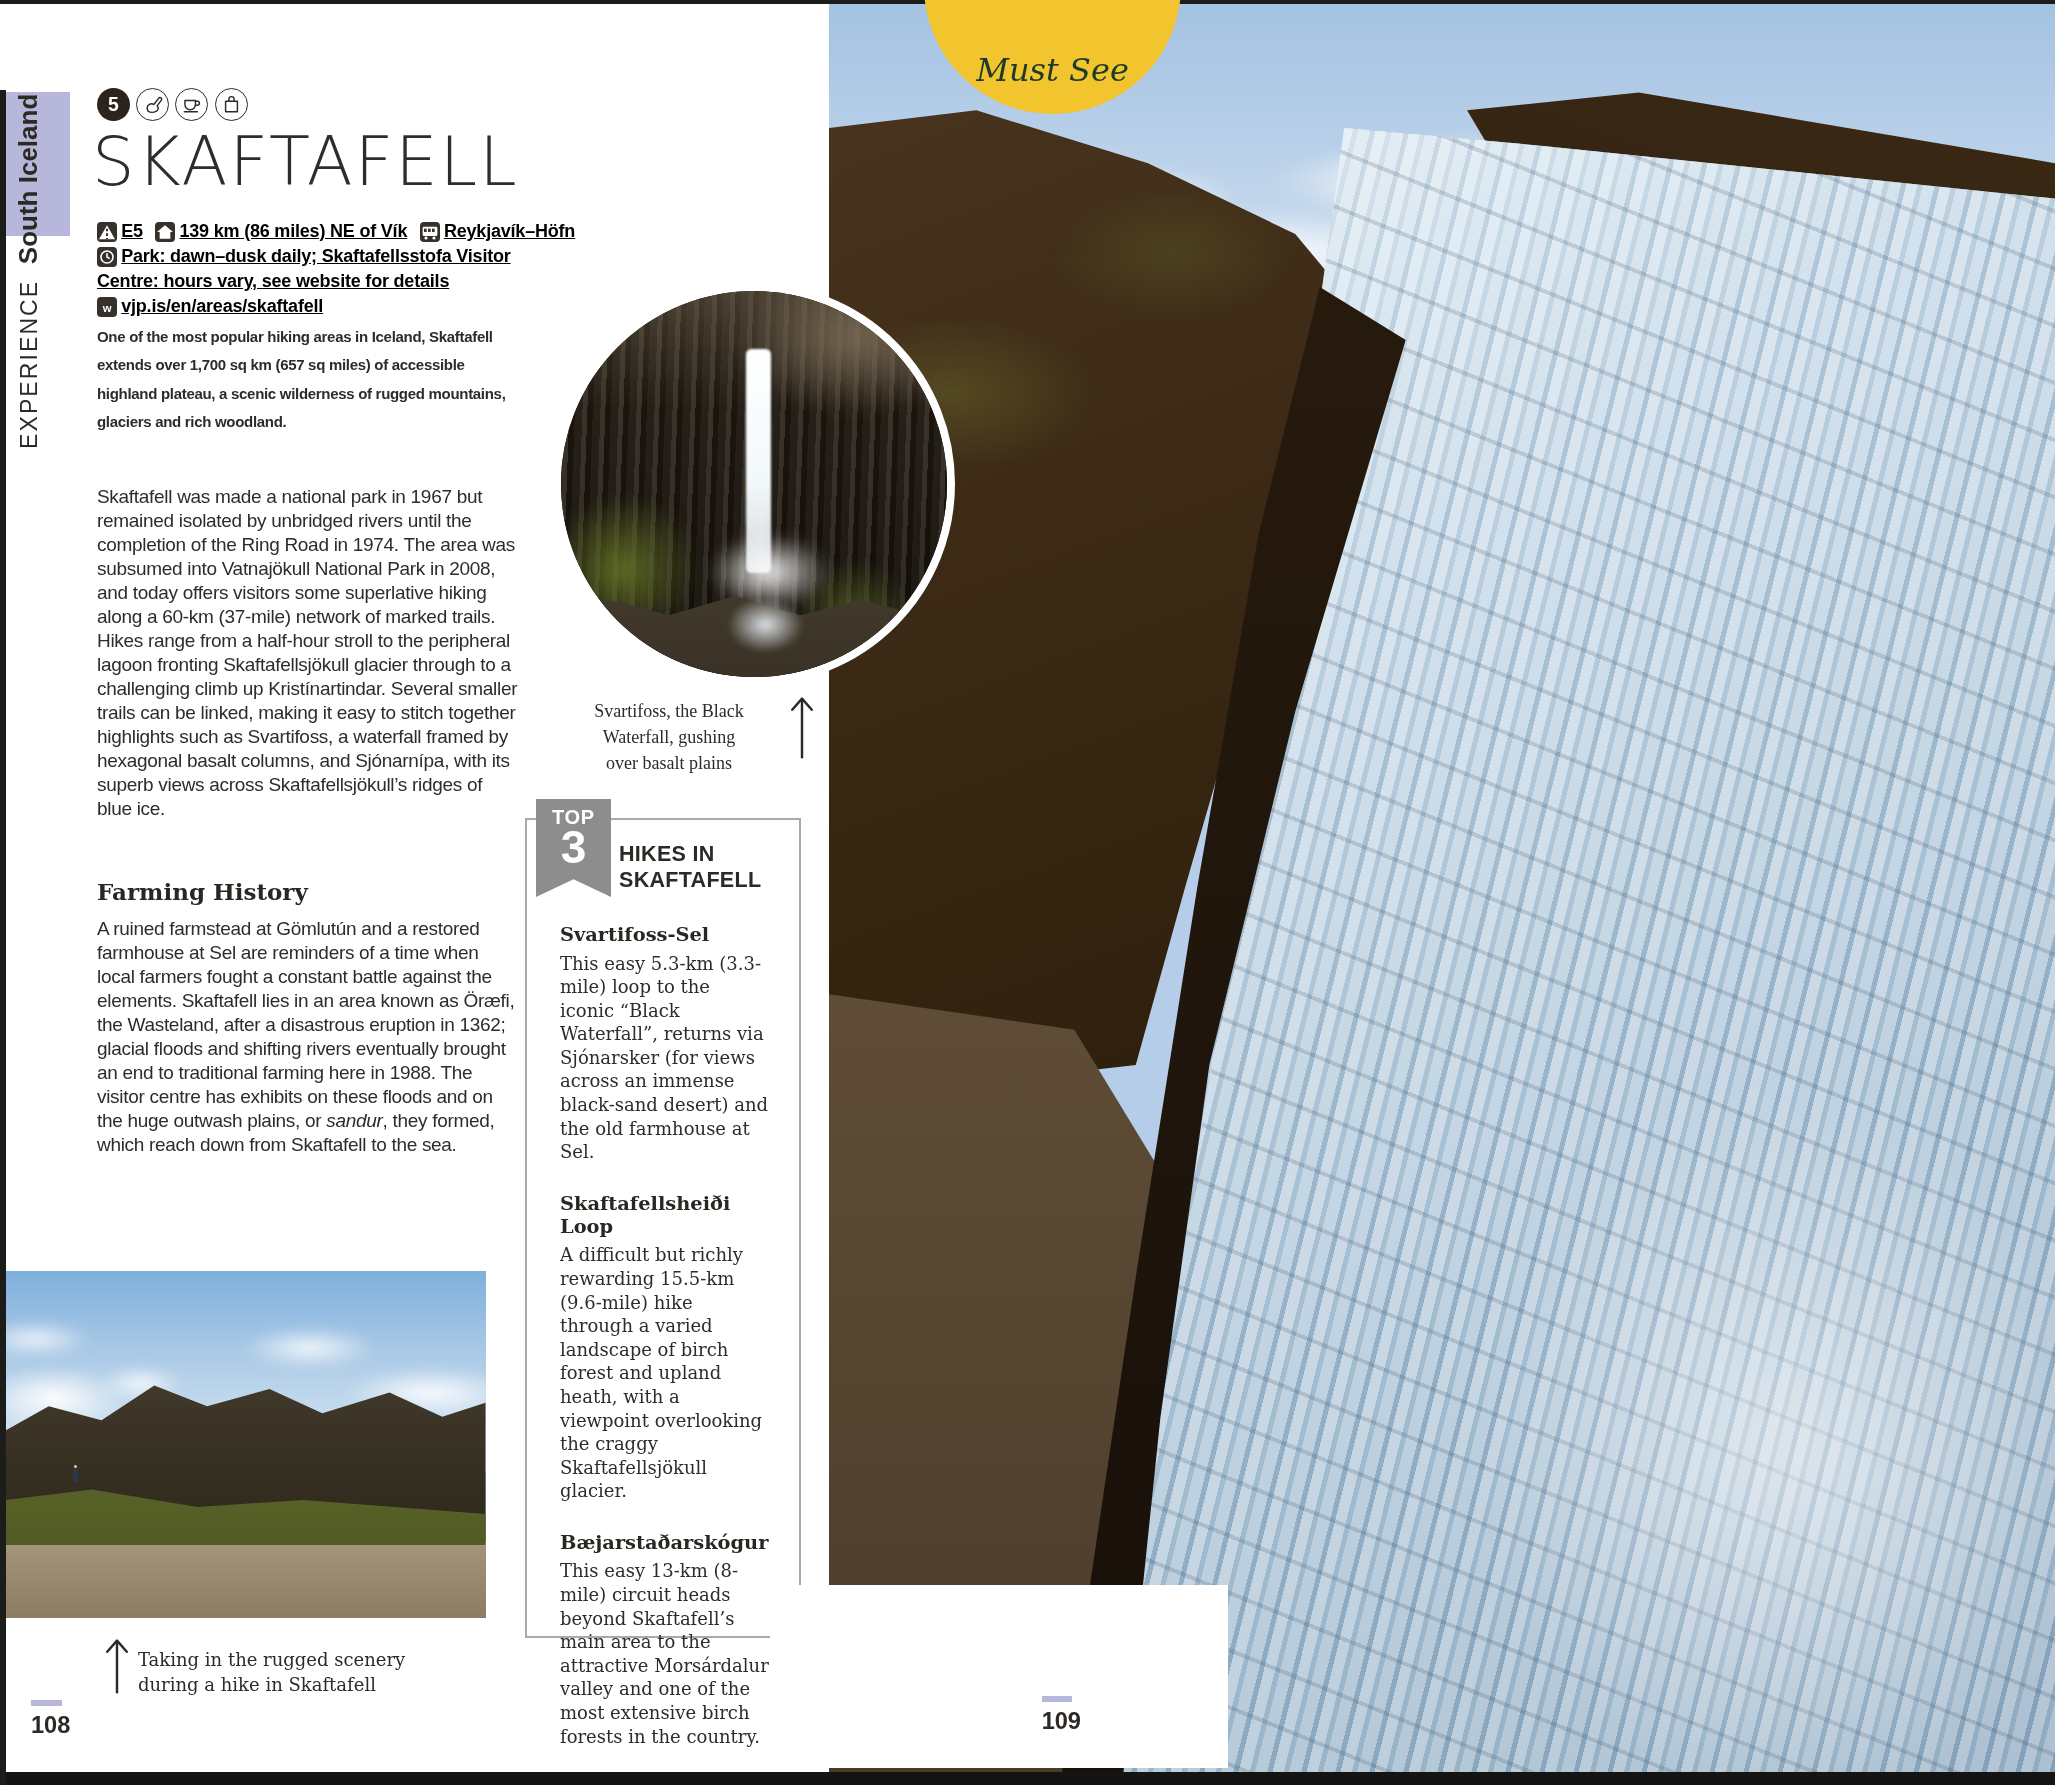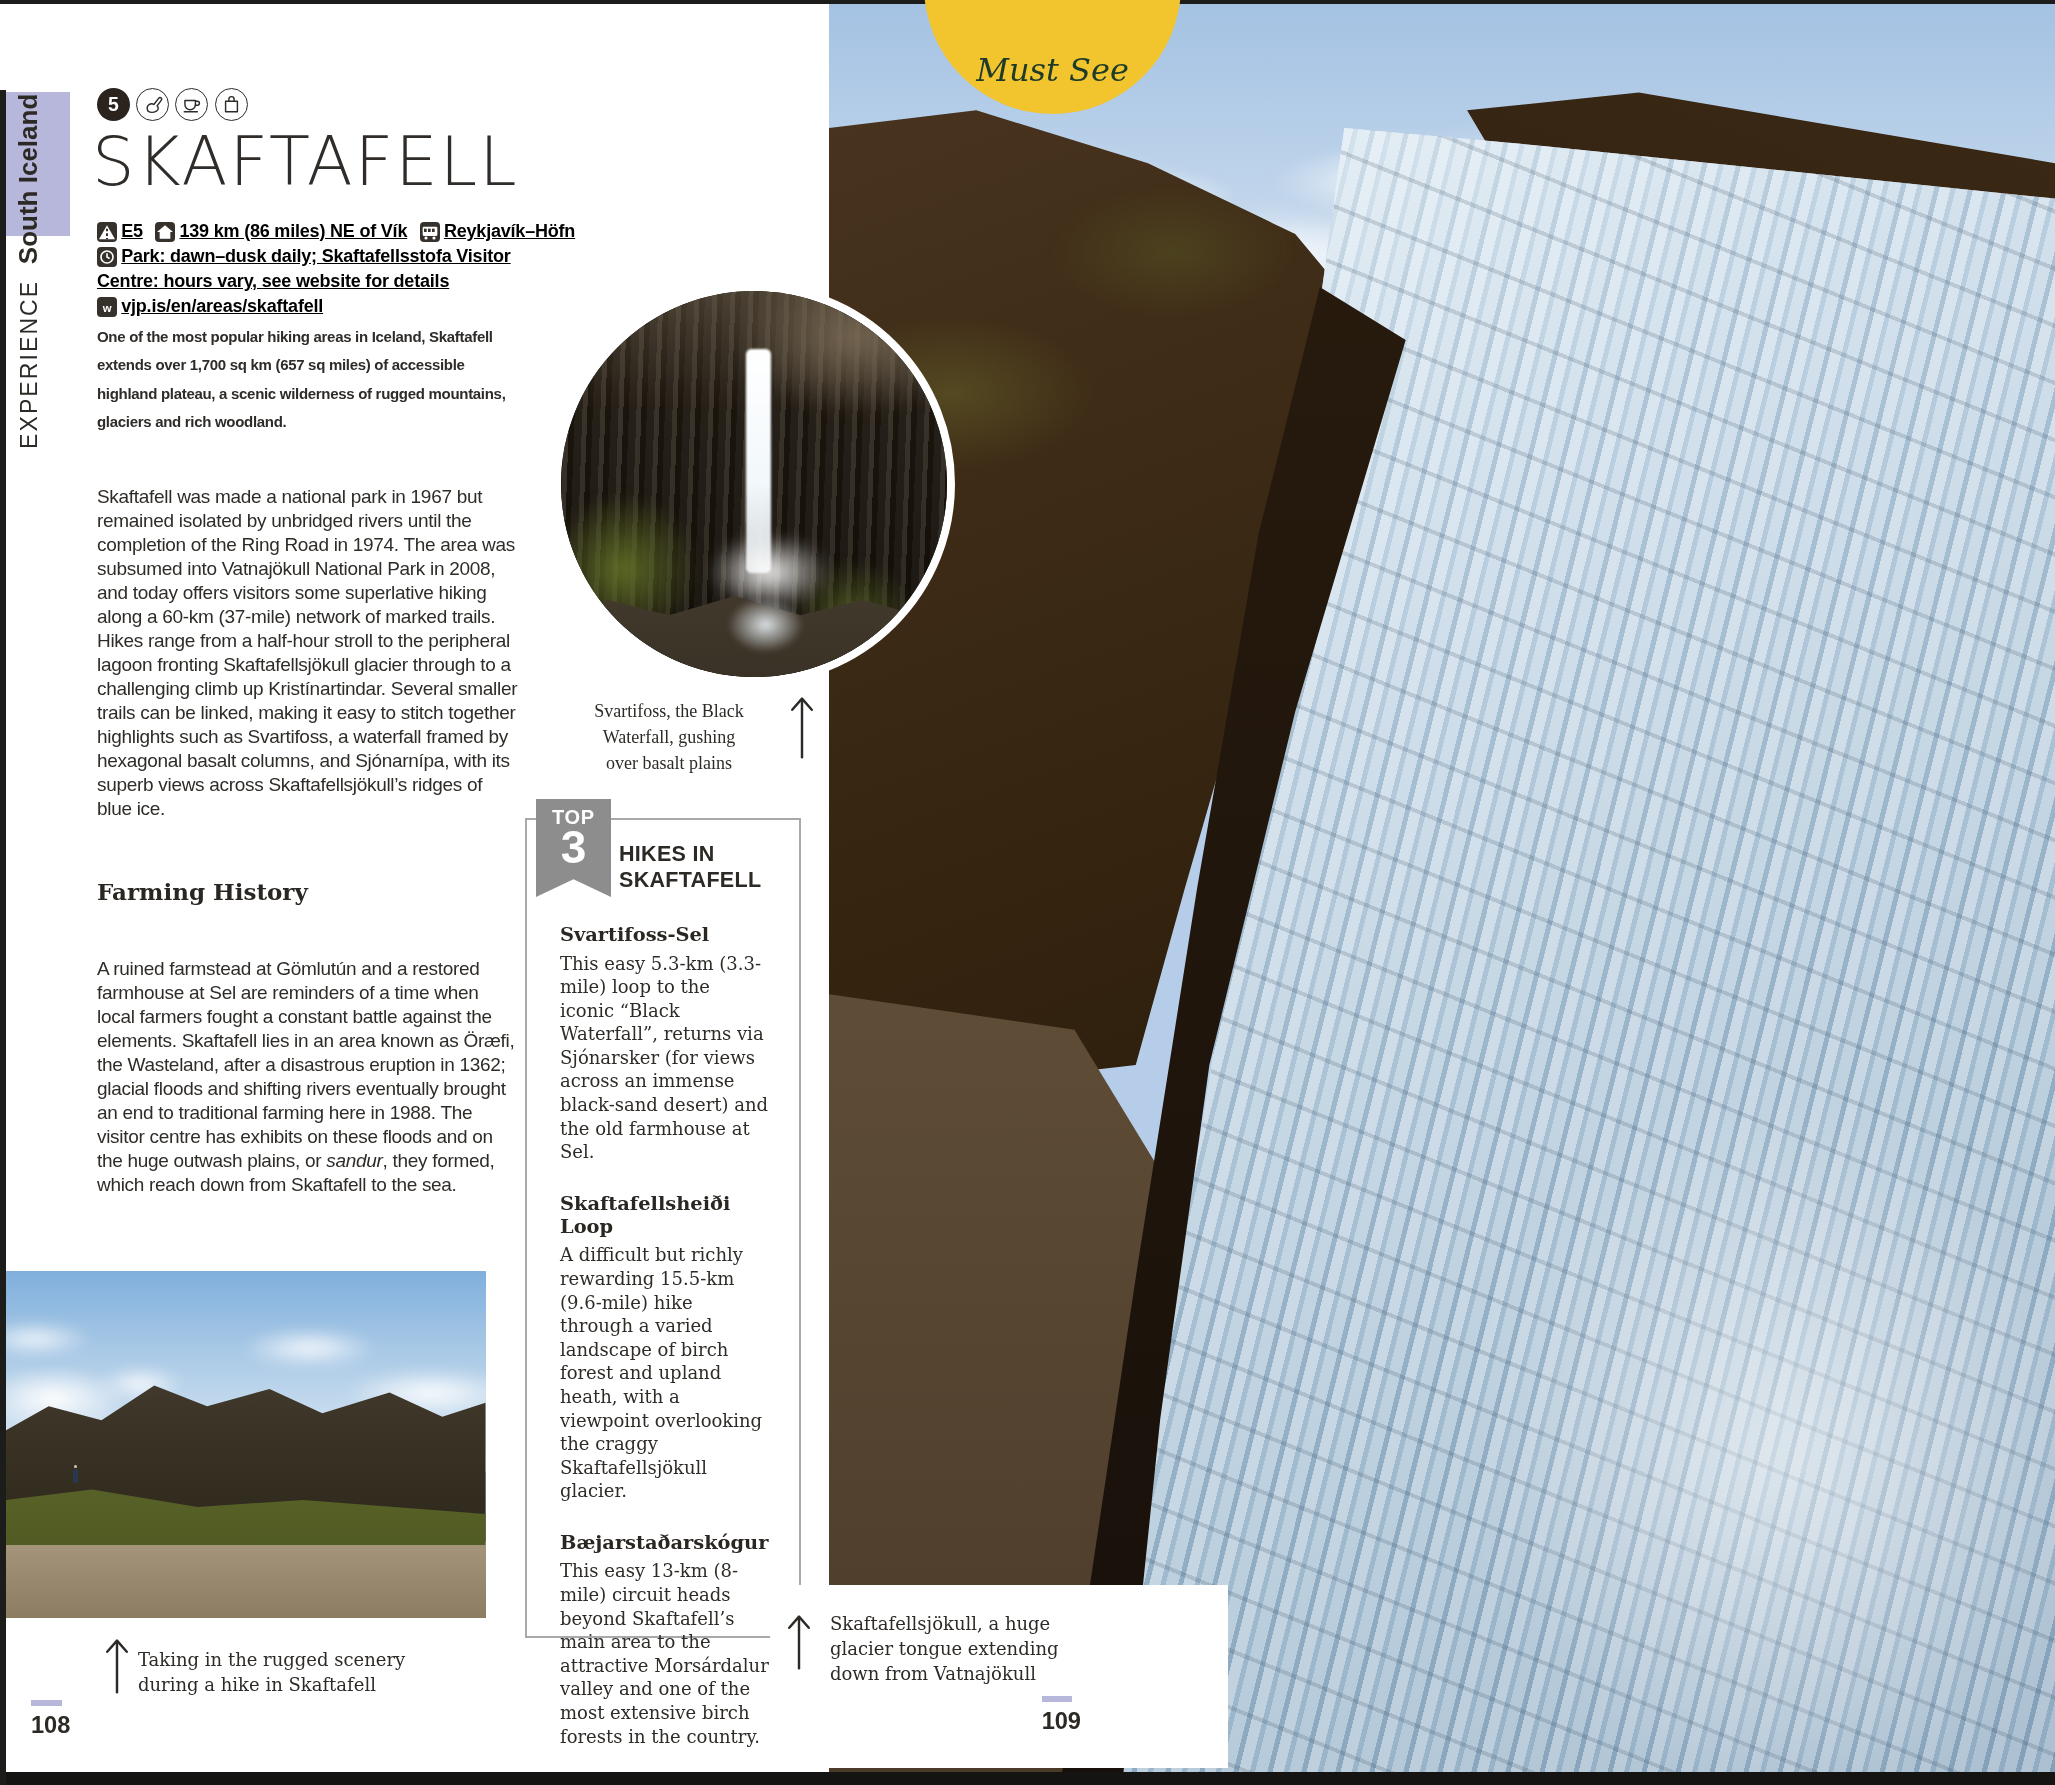--- a/index.html
+++ b/index.html
@@ -53,21 +53,21 @@
   .body-text {
     position:absolute; left:97px; top:485px; width:424px;
     font-size:19px; line-height:24px; color:#2f2c28; letter-spacing:-0.3px;
   }
   .farm-head {
     position:absolute; left:97px; top:878px;
     font-family:"DejaVu Serif", serif; font-weight:bold; font-size:23px; color:#2a2622;
   }
   .farm-text {
     position:absolute; left:97px; top:917px; width:424px;
-    font-size:19px; line-height:24px; color:#2f2c28; letter-spacing:-0.3px;margin-top:40px;
+    font-size:19px; line-height:24px; color:#2f2c28; letter-spacing:-0.3px;
   }
   .farm-text .it { font-style:italic; }
 
   
   .photo-left { position:absolute; left:5.5px; top:1271px; width:480px; height:347px; overflow:hidden; background:#9db8d2; }
   .pl-sky { position:absolute; inset:0; height:58%;
     background:linear-gradient(180deg,#7fafdc 0%,#a9c9e6 40%,#e2edf6 100%); }
   .pl-clouds { position:absolute; left:-5%; top:4%; width:110%; height:52%; filter:blur(6.2px);
     background:
       radial-gradient(62px 23.6px at 30% 55%, rgba(255,255,255,.95), rgba(255,255,255,0) 70%),
@@ -217,33 +217,20 @@
     <div class="pr-lake"></div>
     <div class="pr-moraine"></div>
   </div>
 
   <div class="must-see">
     <span>Must See</span>
   </div>
 
 
   <div class="cap-right-box">
-    <div class="cap-right-inner">
-      <span class="arrow-up">
-        <svg width="28" height="60" viewBox="0 0 40 86">
-            <line x1="20" y1="82" x2="20" y2="10"></line>
-            <polyline points="6,24 20,8 34,24"></polyline>
-          </svg>
-      </span>
-      <div class="cap-text">
-        <div>Skaftafellsjökull, a huge</div>
-        <div>glacier tongue extending</div>
-        <div>down from Vatnajökull</div>
-      </div>
-    </div>
     <div class="pagenum-right">
       <div class="pagebar"></div>
       <div class="pagenum">109</div>
     </div>
   </div>
 
   <div class="edge-top"></div>
   <div class="edge-bottom"></div>
   <div class="edge-left"></div>
 

